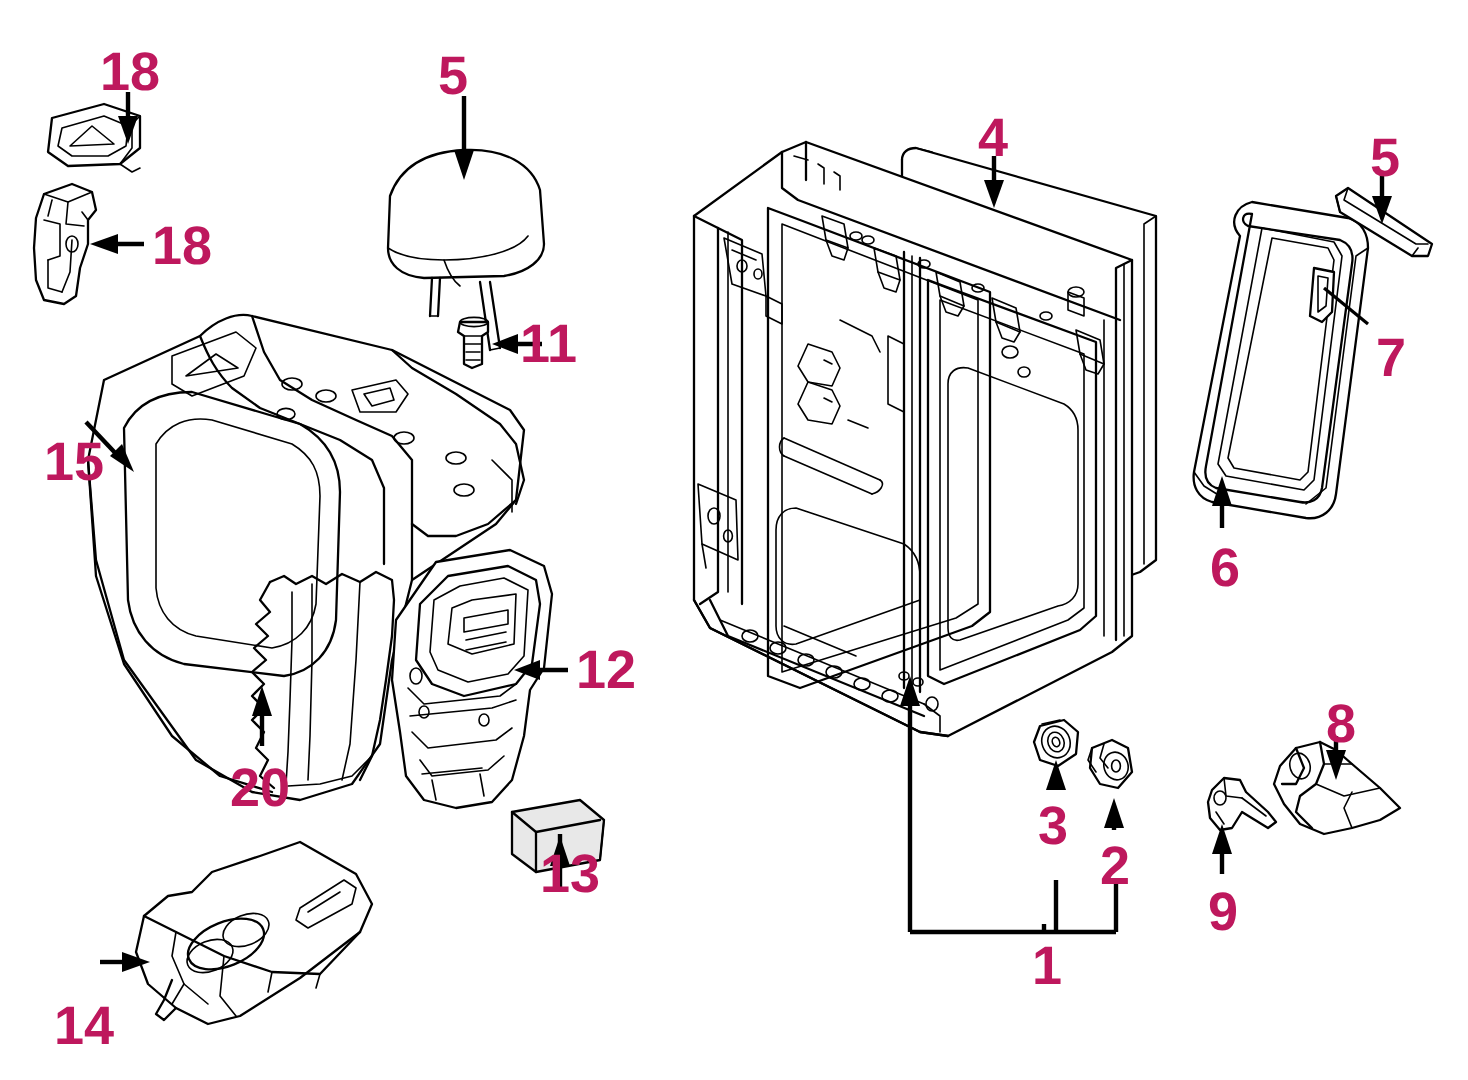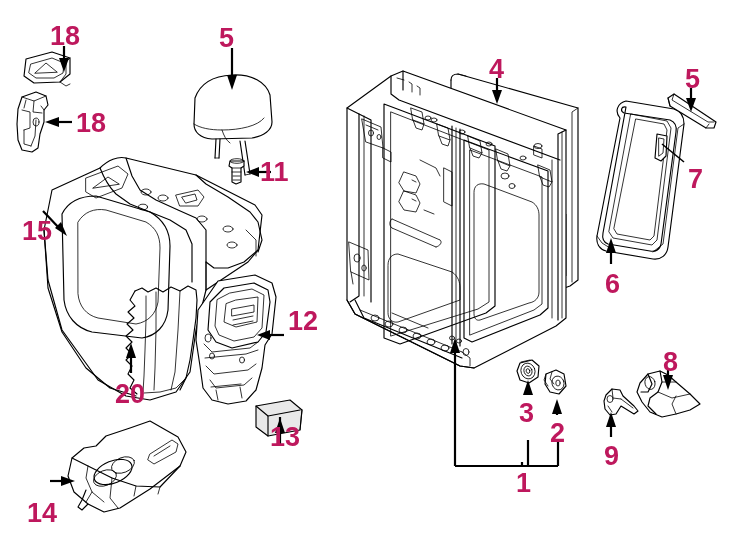--- a/index.html
+++ b/index.html
@@ -483,21 +483,21 @@
     </g>
 
   </svg>
 
   <div class="callout-label" style="left:50px;  top:23px;">18</div>
   <div class="callout-label" style="left:76px;  top:110px;">18</div>
   <div class="callout-label" style="left:219px; top:25px;">5</div>
   <div class="callout-label" style="left:260px; top:159px;text-align:center;">11</div>
   <div class="callout-label" style="left:22px;  top:198px;margin-top:20px;">15</div>
   <div class="callout-label" style="left:115px; top:381px;">20</div>
-  <div class="callout-label" style="left:288px; top:308px;">12</div>
+  <div class="callout-label" style="left:288px; top:322px;">12</div>
   <div class="callout-label" style="left:270px; top:424px;text-align:right;">13</div>
   <div class="callout-label" style="left:27px;  top:470px;margin-top:30px;">14</div>
   <div class="callout-label" style="left:489px; top:56px;">4</div>
   <div class="callout-label" style="left:685px; top:66px;">5</div>
   <div class="callout-label" style="left:605px; top:271px;">6</div>
   <div class="callout-label" style="left:688px; top:166px;">7</div>
   <div class="callout-label" style="left:663px; top:349px;">8</div>
   <div class="callout-label" style="left:604px; top:443px;">9</div>
   <div class="callout-label" style="left:519px; top:400px;">3</div>
   <div class="callout-label" style="left:550px; top:420px;">2</div>

